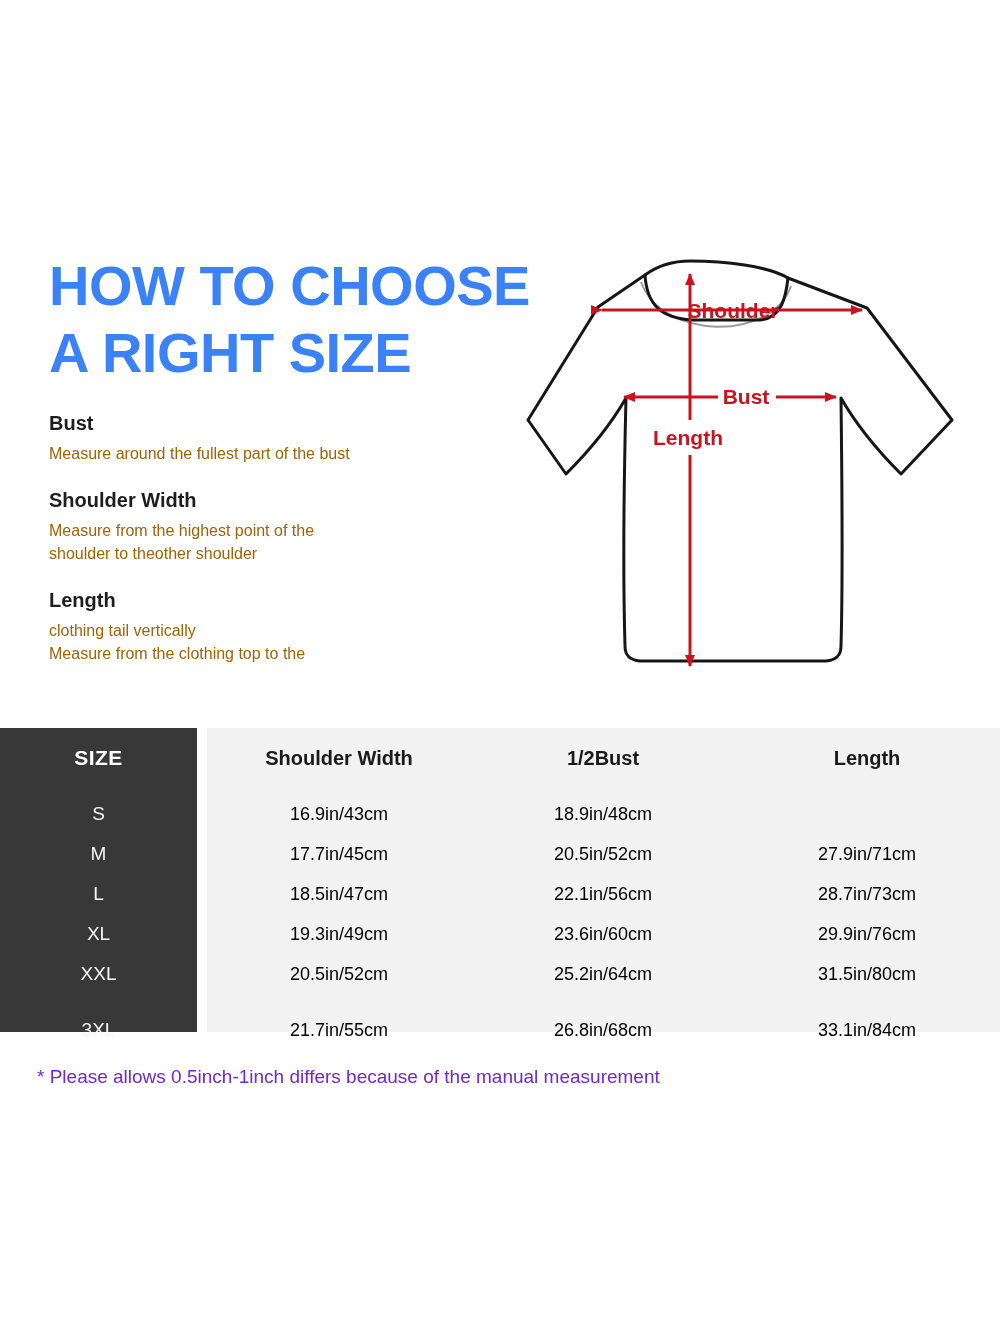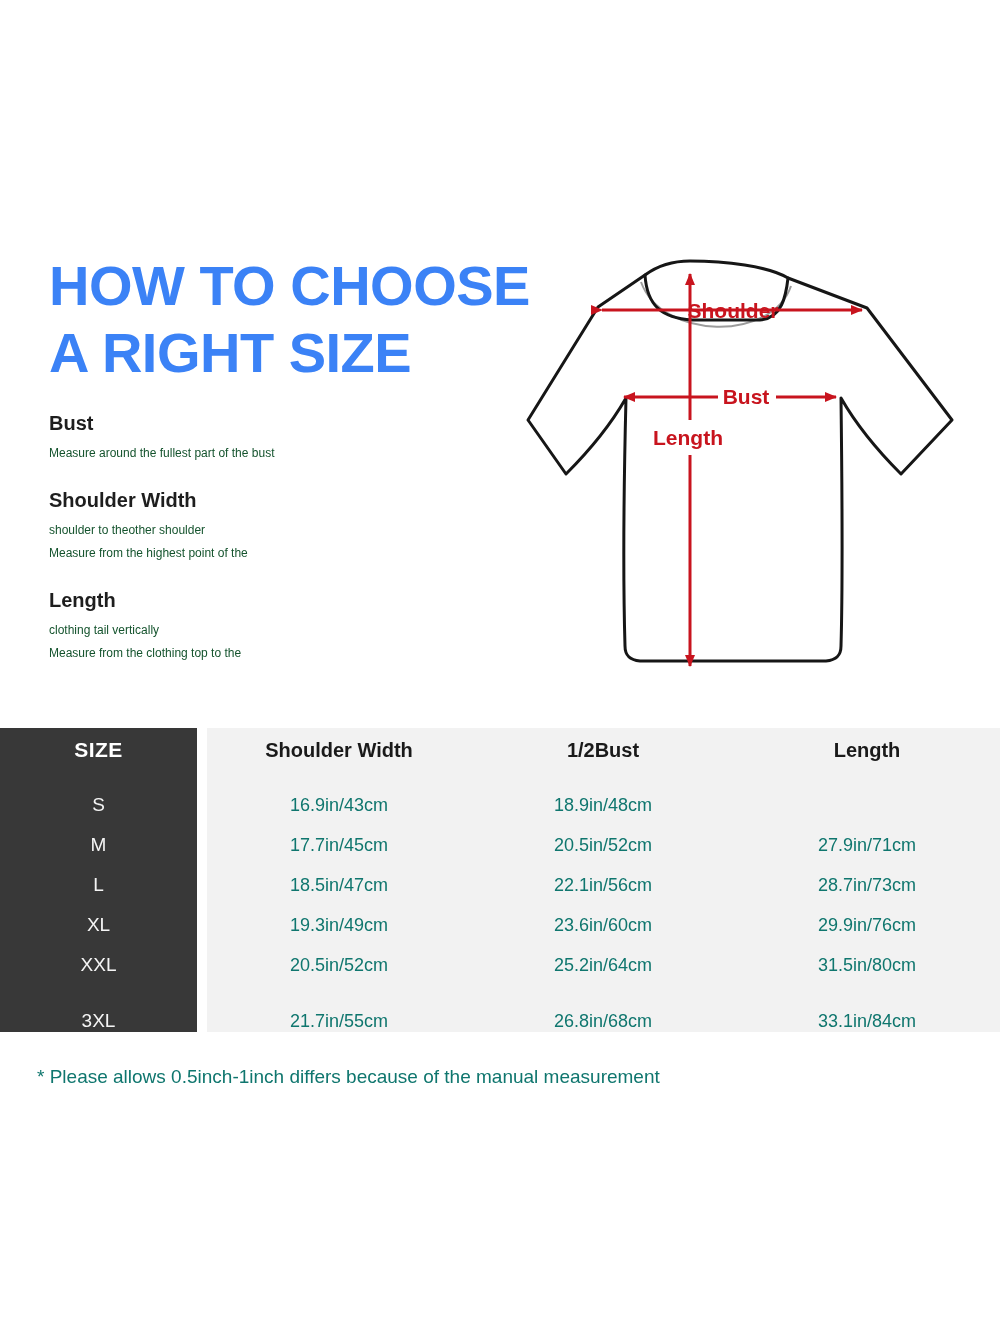--- a/index.html
+++ b/index.html
@@ -7,66 +7,66 @@
           font-family:"Liberation Sans", sans-serif;}
 
   
   .title{position:absolute;left:49px;top:252px;font-size:56px;line-height:67px;
          font-weight:bold;color:#3b82f6;letter-spacing:-0.5px;}
 
   
   .instructions{position:absolute;left:49px;top:412px;width:420px;}
   .instr-item{margin-bottom:24px;}
   .instr-heading{font-size:20px;font-weight:bold;color:#1e1e1e;margin:0 0 7px 0;}
-  .instr-line{font-size:12px;color:#14532d;line-height:23px;}
+  .instr-line{font-size:16px;color:#a16207;line-height:23px;}
 
   
   .shirt-svg{position:absolute;left:520px;top:248px;width:450px;height:430px;}
   .outline{fill:#ffffff;stroke:#161616;stroke-width:3;stroke-linejoin:round;}
   .collar-line{fill:none;stroke:#161616;stroke-width:3;stroke-linecap:round;}
   .collar-shade{fill:none;stroke:#9c9c9c;stroke-width:2;}
   .rline{stroke:#c8141e;stroke-width:3;fill:none;}
   .rlabel{fill:#c8141e;font-family:"Liberation Sans", sans-serif;font-size:21px;
           font-weight:bold;text-anchor:middle;}
 
   
   .table-wrap{position:absolute;left:0;top:728px;width:1000px;height:304px;}
   .size-col-bg{position:absolute;left:0;top:0;width:197px;height:304px;background:#383838;}
   .panel-bg{position:absolute;left:207px;top:0;width:793px;height:304px;background:#f2f2f2;}
-  .trow{position:absolute;left:0;width:1000px;height:40px;display:flex;align-items:center;}
+  .trow{position:absolute;left:0;width:1000px;height:40px;display:flex;align-items:flex-end;}
   .trow .c0{width:197px;text-align:center;}
   .trow .gap{width:10px;}
   .trow .c{width:264px;text-align:center;}
   .header-row .c0{color:#ffffff;font-size:21px;font-weight:bold;letter-spacing:0.5px;}
   .header-row .c{color:#1a1a1a;font-size:20px;font-weight:bold;}
   .data-row .c0{color:#f5f5f5;font-size:19px;}
-  .data-row .c{color:#0f766e;font-size:18px;}
+  .data-row .c{color:#000000;font-size:18px;}
 
   
-  .footnote{position:absolute;left:37px;top:1066px;font-size:19px;color:#0f766e;}
+  .footnote{position:absolute;left:37px;top:1066px;font-size:19px;color:#6d28d9;}
 </style>
 </head>
 <body>
 
 <div class="canvas">
 
   <div class="title">
     <div>HOW TO CHOOSE</div>
     <div>A RIGHT SIZE</div>
   </div>
 
   <div class="instructions">
     <div class="instr-item">
       <div class="instr-heading">Bust</div>
       <div class="instr-line">Measure around the fullest part of the bust</div>
     </div>
     <div class="instr-item">
       <div class="instr-heading">Shoulder Width</div>
+      <div class="instr-line">Measure from the highest point of the</div>
       <div class="instr-line">shoulder to theother shoulder</div>
-      <div class="instr-line">Measure from the highest point of the</div>
     </div>
     <div class="instr-item">
       <div class="instr-heading">Length</div>
       <div class="instr-line">clothing tail vertically</div>
       <div class="instr-line">Measure from the clothing top to the</div>
     </div>
   </div>
 
   <svg class="shirt-svg" viewBox="0 0 450 430">
     <defs>

